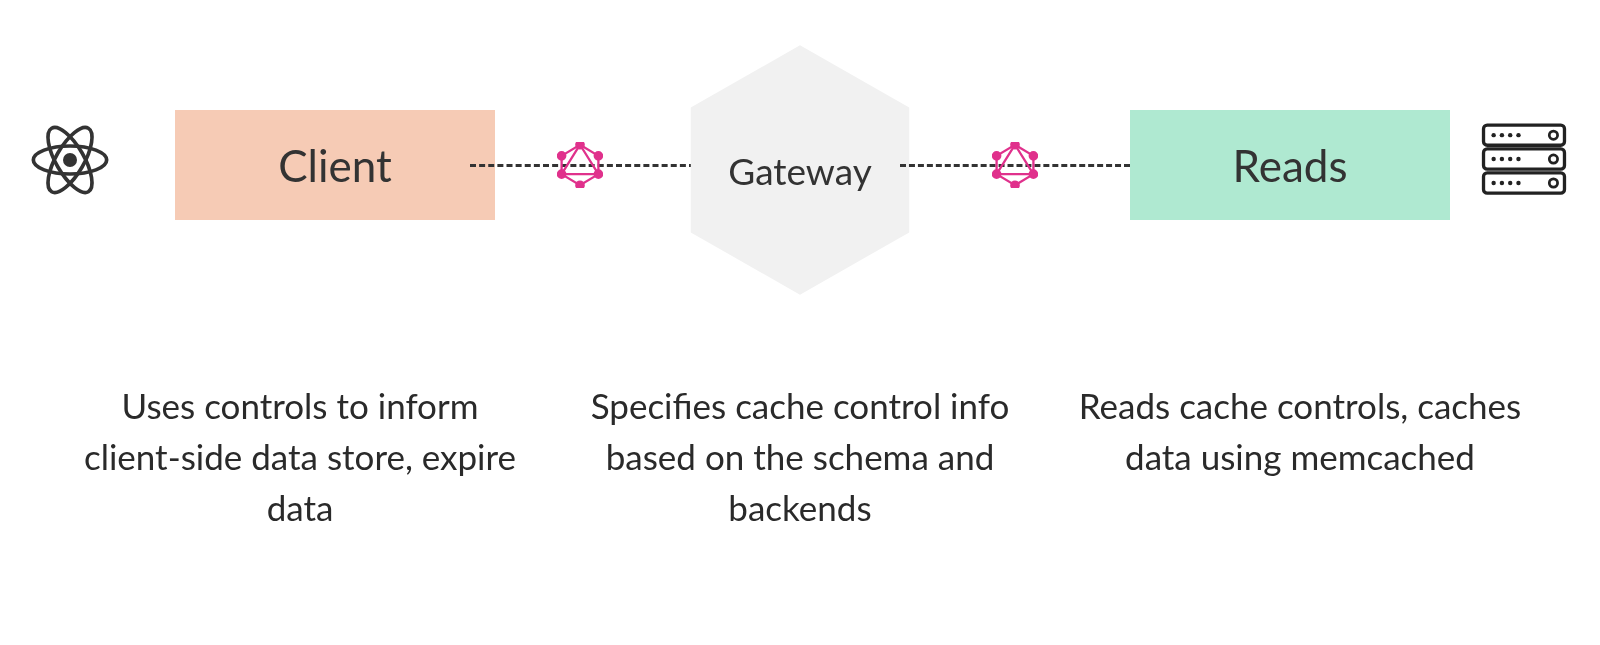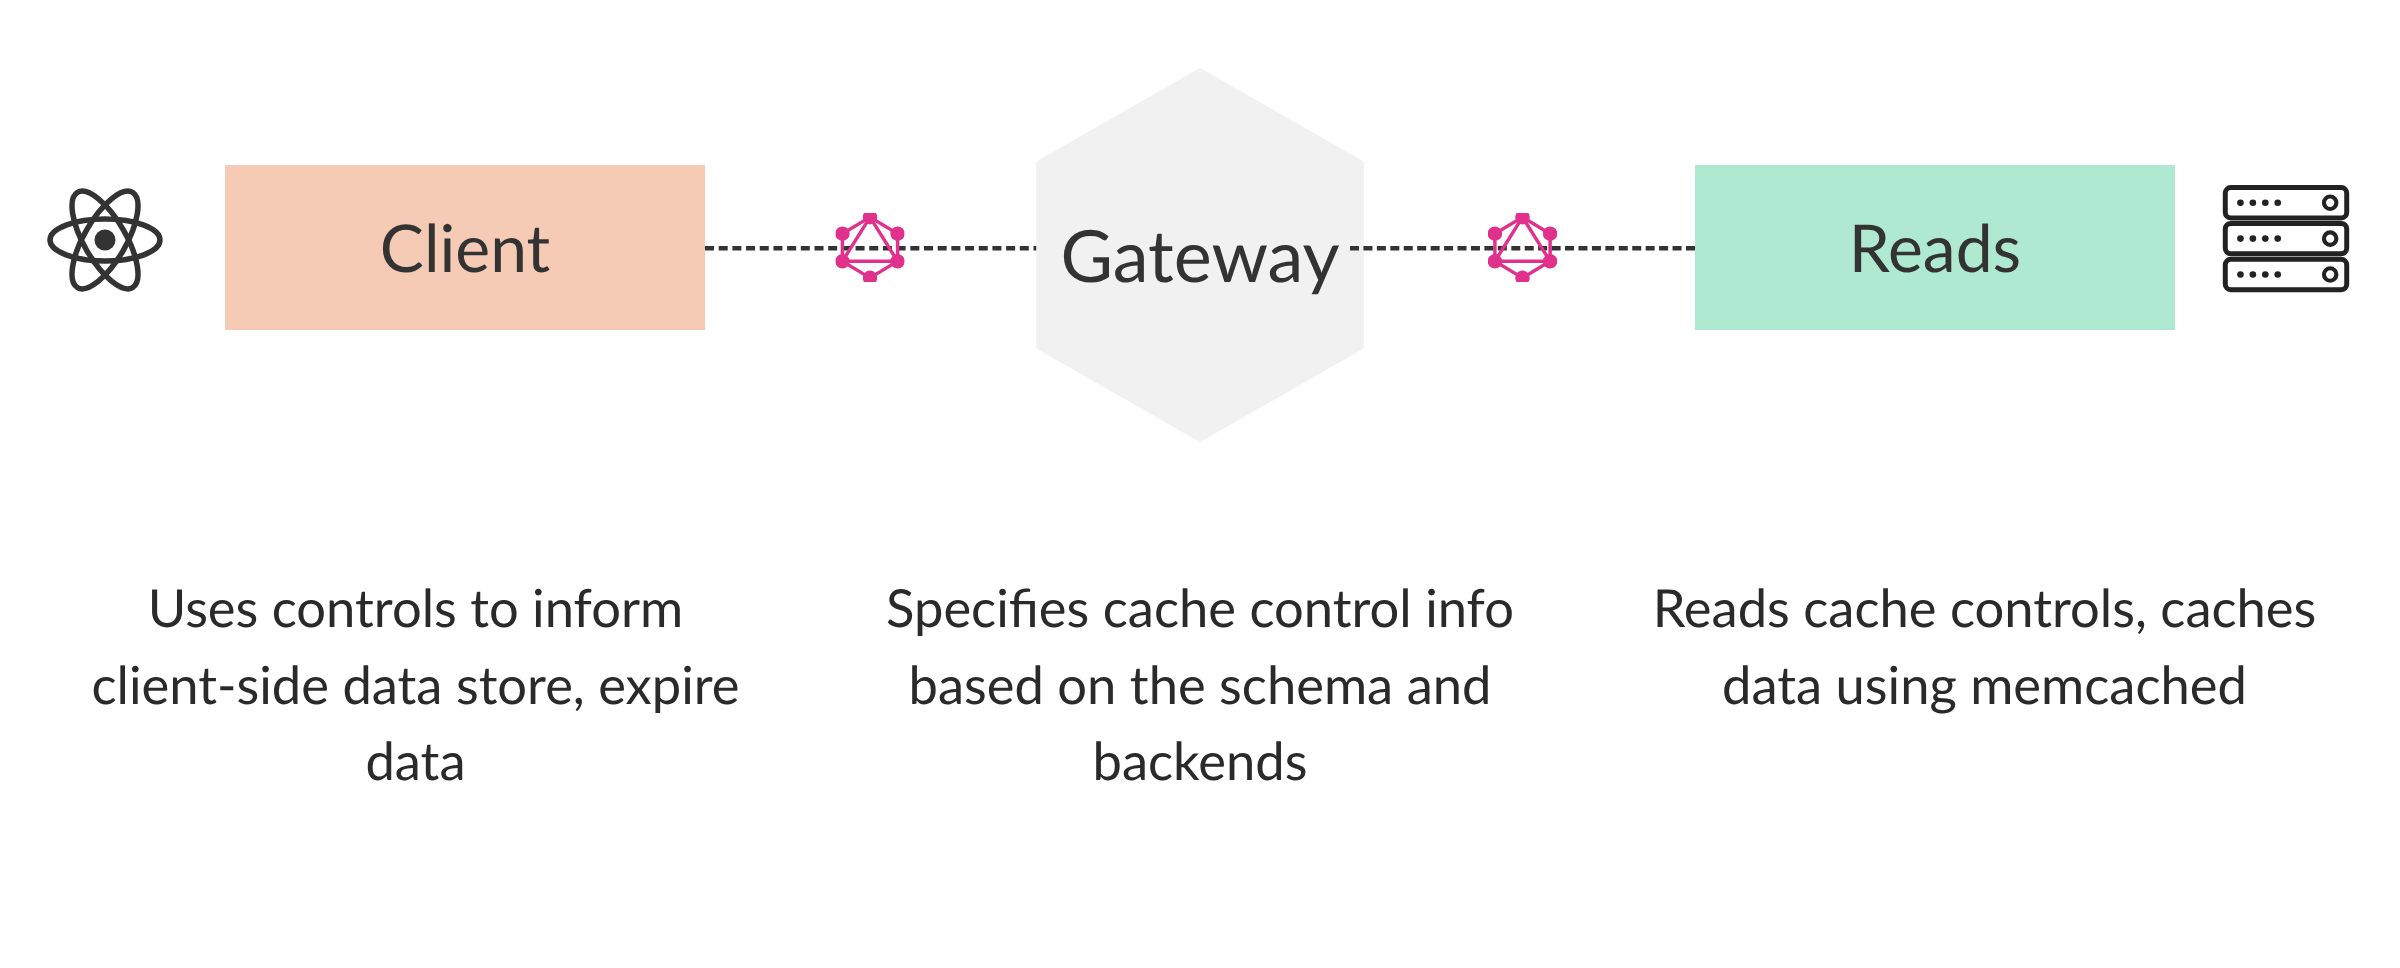--- a/index.html
+++ b/index.html
@@ -35,20 +35,21 @@
     width: 92px;
     height: 92px;
     color: #222;
   }
   .box {
     display: flex;
     align-items: center;
     justify-content: center;
     font-size: 44px;
     color: #333;
+    margin-left: 25px;
   }
   .client-box {
     position: absolute;
     left: 150px;
     top: 110px;
     width: 320px;
     height: 110px;
     background: #f6cbb5;
   }
   .server-box {
@@ -63,21 +64,21 @@
     position: absolute;
     left: 670px;
     top: 40px;
     width: 260px;
     height: 260px;
   }
   .gateway-hex svg { position: absolute; inset: 0; width: 100%; height: 100%; }
   .gateway-hex .label {
     position: absolute; inset: 0;
     display: flex; align-items: center; justify-content: center;
-    font-size: 48px; color: #333;
+    font-size: 37px; color: #333;
   }
   .dash-line {
     position: absolute;
     top: 164px;
     height: 2px;
     border-top: 3px dashed #333;
   }
   .dash-1 { left: 470px; width: 225px; }
   .dash-2 { left: 900px; width: 230px; }
   .graphql-icon {
@@ -87,21 +88,21 @@
     height: 46px;
   }
   .gql-1 { left: 557px; }
   .gql-2 { left: 992px; }
   .descriptions {
     position: relative;
     width: 100%;
     display: flex;
     justify-content: space-between;
     margin-top: 60px;
-    padding: 0 47px;
+    padding: 0 70px;
   }
   .desc {
     width: 460px;
     text-align: center;
     font-size: 35px;
     line-height: 1.45;
     color: #2a2a2a;
   }
 </style>
 </head>

